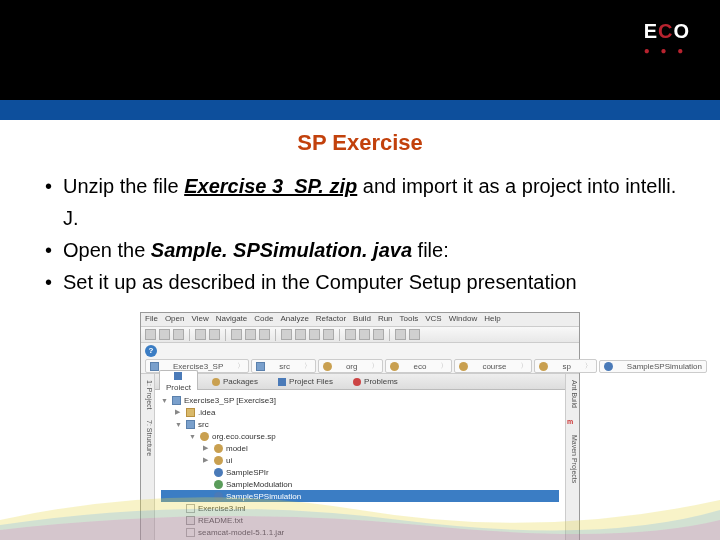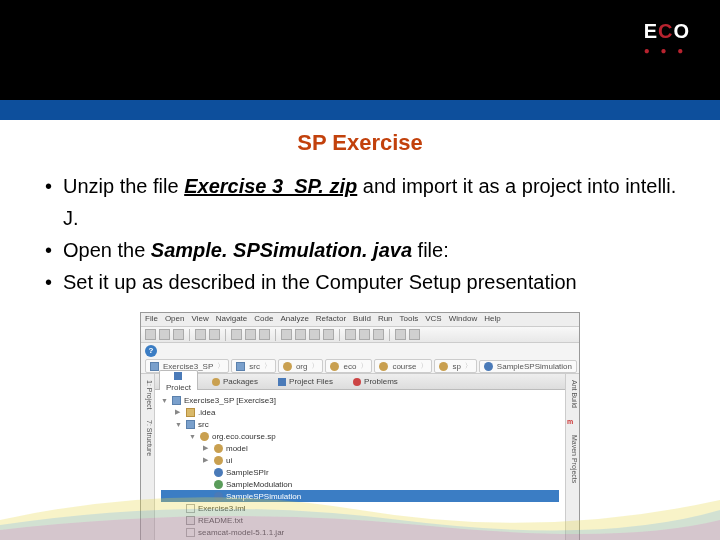--- a/index.html
+++ b/index.html
@@ -146,21 +146,21 @@
     gap: 2px;
     color: #555;
   }
   .crumb {
     padding: 1px 4px;
     border: 1px solid #ccc;
     border-radius: 2px;
     background: #fafafa;
     display: flex;
     align-items: center;
-    gap: 4px;
+    gap: 14px;
   }
   .crumb .arrow { color: #999; font-size: 7px; }
   .ide-body {
     display: flex;
     height: 185px;
     background: #fff;
   }
   .left-gutter {
     width: 14px;
     background: #eee;

